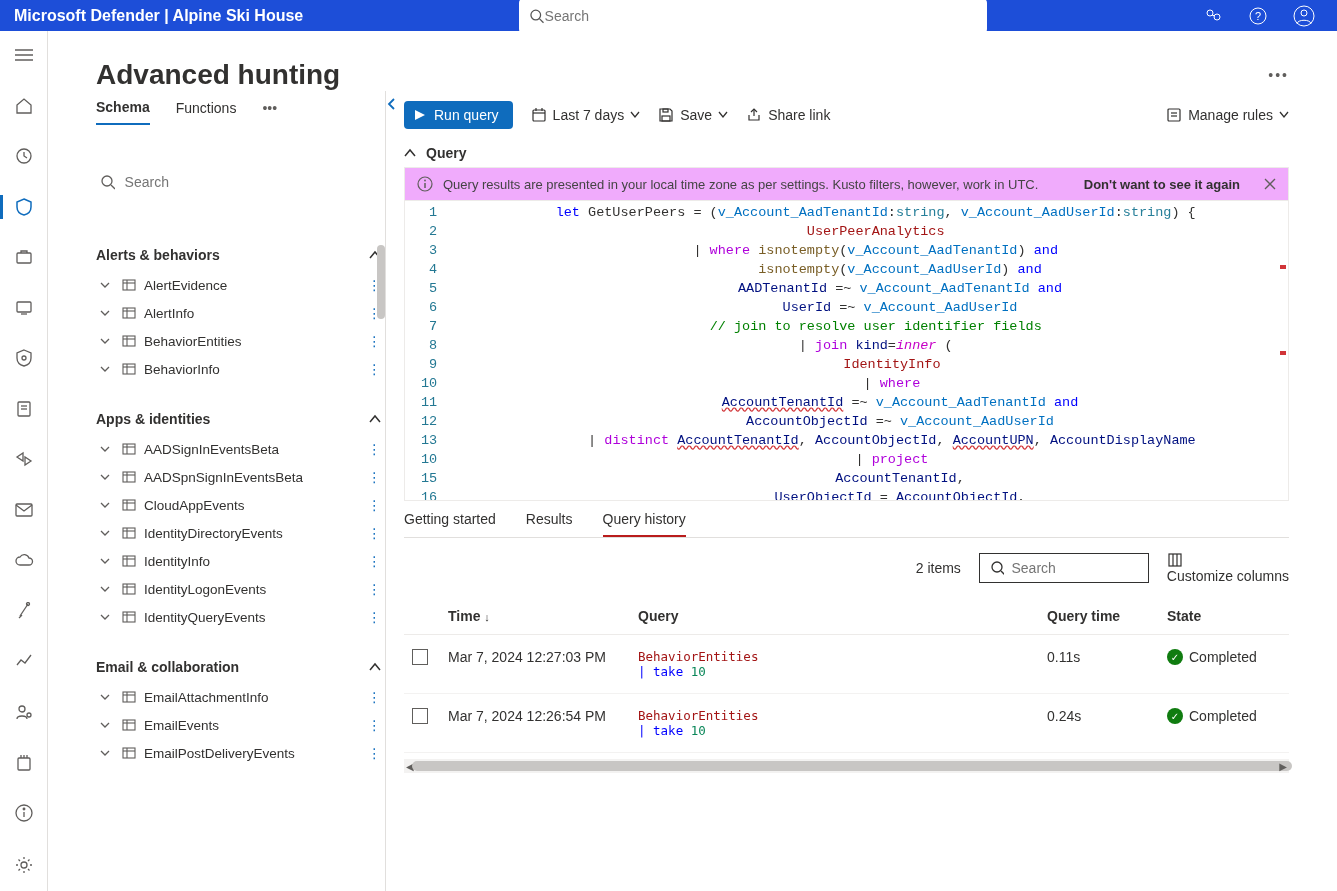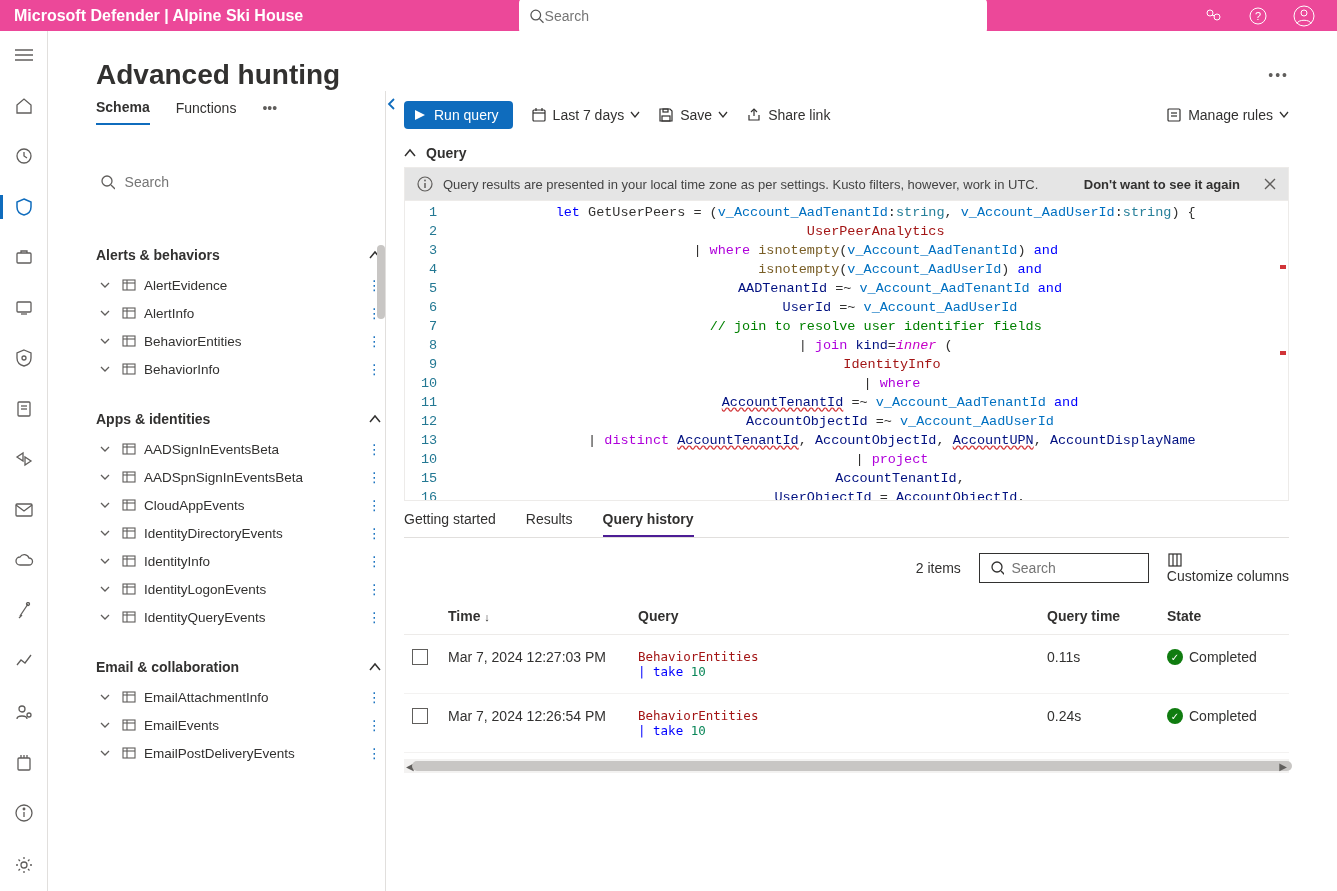--- a/index.html
+++ b/index.html
@@ -1,20 +1,20 @@
 <!DOCTYPE html>
 <html><head>
 <meta charset="utf-8">
 <style>
   * { box-sizing: border-box; margin: 0; padding: 0; }
   html, body { height: 100%; width: 1337px; font-family: "Segoe UI", -apple-system, sans-serif; font-size: 14px; color: #323130; overflow: hidden; }
   .app { display: flex; flex-direction: column; height: 891px; width: 1337px; }
 
   
-  .top-header { height: 31px; background: #ec4899; color: #fff; display: flex; align-items: center; padding: 0 14px; flex-shrink: 0; }
+  .top-header { height: 31px; background: #1d4ed8; color: #fff; display: flex; align-items: center; padding: 0 14px; flex-shrink: 0; }
   .top-header .brand { font-size: 16px; font-weight: 600; white-space: nowrap; }
   .top-header .search-wrap { margin-left: auto; margin-right: auto; }
   .top-header .search-box { width: 468px; height: 34px; background: #fff; border-radius: 4px; display: flex; align-items: center; padding: 0 10px; color: #555; }
   .top-header .search-box input { border: none; outline: none; width: 100%; font-size: 14px; color: #333; }
   .top-header .header-icons { display: flex; gap: 26px; align-items: center; padding-right: 8px; }
 
   
   .body-row { flex: 1; display: flex; min-height: 0; }
 
   
@@ -57,42 +57,42 @@
   
   .fake-scrollbar { position:absolute; right:0; top:6px; width:8px; height:74px; background:#c8c6c4; border-radius:4px; }
 
   
   .query-panel { flex:1; display:flex; flex-direction:column; min-width:0; min-height:0; padding-left:18px; padding-right:48px;}
   .toolbar { display:flex; align-items:center; gap:18px; padding:10px 0; flex-wrap:wrap; }
   .run-btn { background:#0f6cbd; color:#fff; border:none; padding:6px 14px 6px 10px; border-radius:4px; font-size:14px; display:flex; align-items:center; gap:8px;}
   .toolbar .tbitem { display:flex; align-items:center; gap:6px; color:#323130; font-size:14px;}
   .toolbar .spacer { margin-left:auto; }
   .query-header { display:flex; align-items:center; gap:10px; padding:6px 0; font-weight:600; }
-  .banner { background:#e5e5e5; border:1px solid #edebe9; padding:8px 12px; display:flex; align-items:center; gap:10px; font-size:13px; color:#444; }
+  .banner { background:#f0abfc; border:1px solid #edebe9; padding:8px 12px; display:flex; align-items:center; gap:10px; font-size:13px; color:#444; }
   .banner .dismiss-text { margin-left:auto; font-weight:600; color:#323130; }
   .banner .close { margin-left:14px; color:#605e5c; }
 
   .editor { display:flex; font-family: Consolas, "Courier New", monospace; font-size:13.5px; line-height:19px; border:1px solid #edebe9; border-top:none; max-height: 300px; overflow:hidden; position:relative;}
   .gutter { background:#fff; color:#237893; text-align:right; padding:2px 10px 2px 16px; user-select:none; }
   .code { padding:2px 4px; white-space:pre; flex:1; overflow:hidden;text-align:center; }
   .tk-kw { color:#0000ff; }
   .tk-op { color:#af00db; }
   .tk-opmag { color:#c700c7;font-style:italic; }
   .tk-fn { color:#795e26; }
   .tk-id { color:#001080; }
   .tk-var { color:#0070c1; }
   .tk-type { color:#267f99; }
   .tk-com { color:#008000; }
   .tk-red { color:#a31515; }
   .underline-squiggle { text-decoration: underline wavy #d13438; }
   .err-marker { position:absolute; right:2px; width:6px; height:4px; background:#d13438; }
 
   .result-tabs { display:flex; gap:30px; padding:10px 0 0 0; border-bottom:1px solid #e1dfdd; }
   .result-tabs .rt { padding-bottom:8px; font-size:14px; }
-  .result-tabs .rt.active { border-bottom:2px solid #4c1d95; font-weight:700; }
+  .result-tabs .rt.active { border-bottom:2px solid #b91c1c; font-weight:400; }
 
   .results-toolbar { display:flex; align-items:center; gap:18px; padding:14px 0; }
   .results-toolbar .items-label { margin-left:auto; color:#323130; }
   .results-search { border:1px solid #323130; display:flex; align-items:center; gap:8px; padding:6px 10px; width:170px;}
   .results-search input { border:none; outline:none; width:100%; font-size:14px; }
 
   table.history { width:100%; border-collapse:collapse; font-size:14px; }
   table.history th { text-align:left; font-weight:600; padding:10px 8px; border-bottom:1px solid #edebe9; color:#323130;}
   table.history td { padding:14px 8px; border-bottom:1px solid #f3f2f1; vertical-align:top;}
   .chk { width:16px; height:16px; border:1px solid #605e5c; display:inline-block; }

